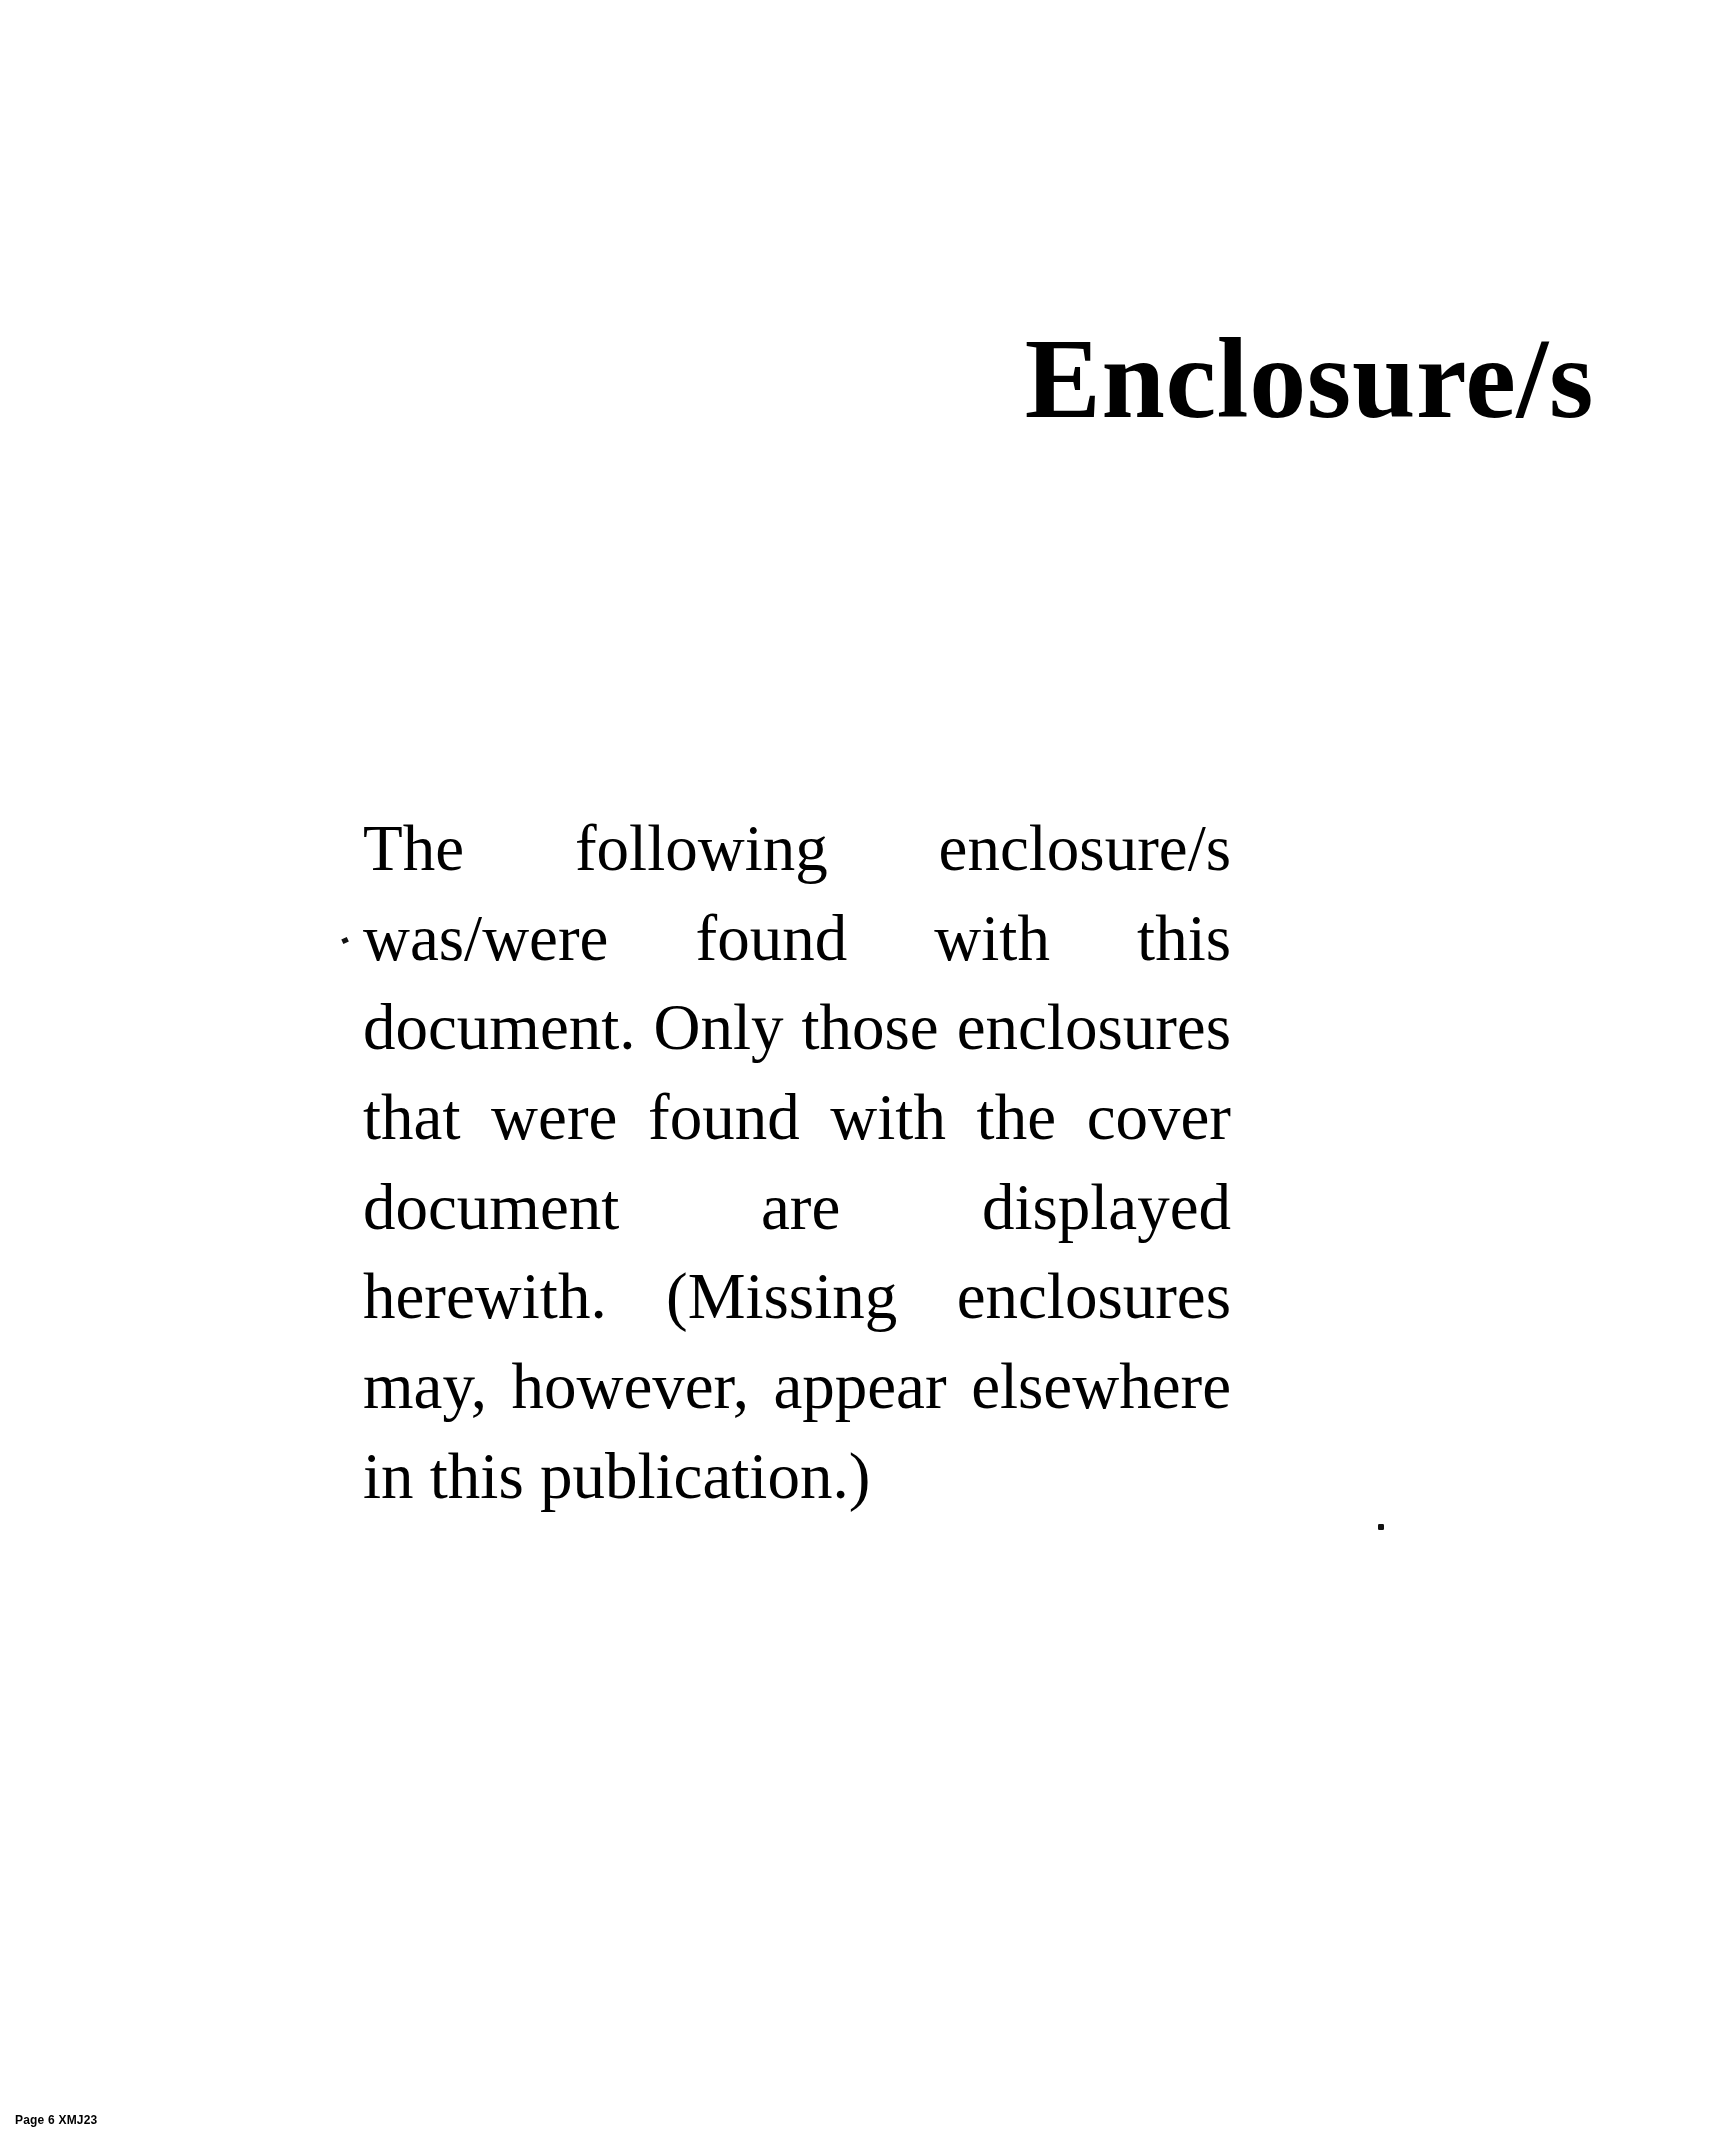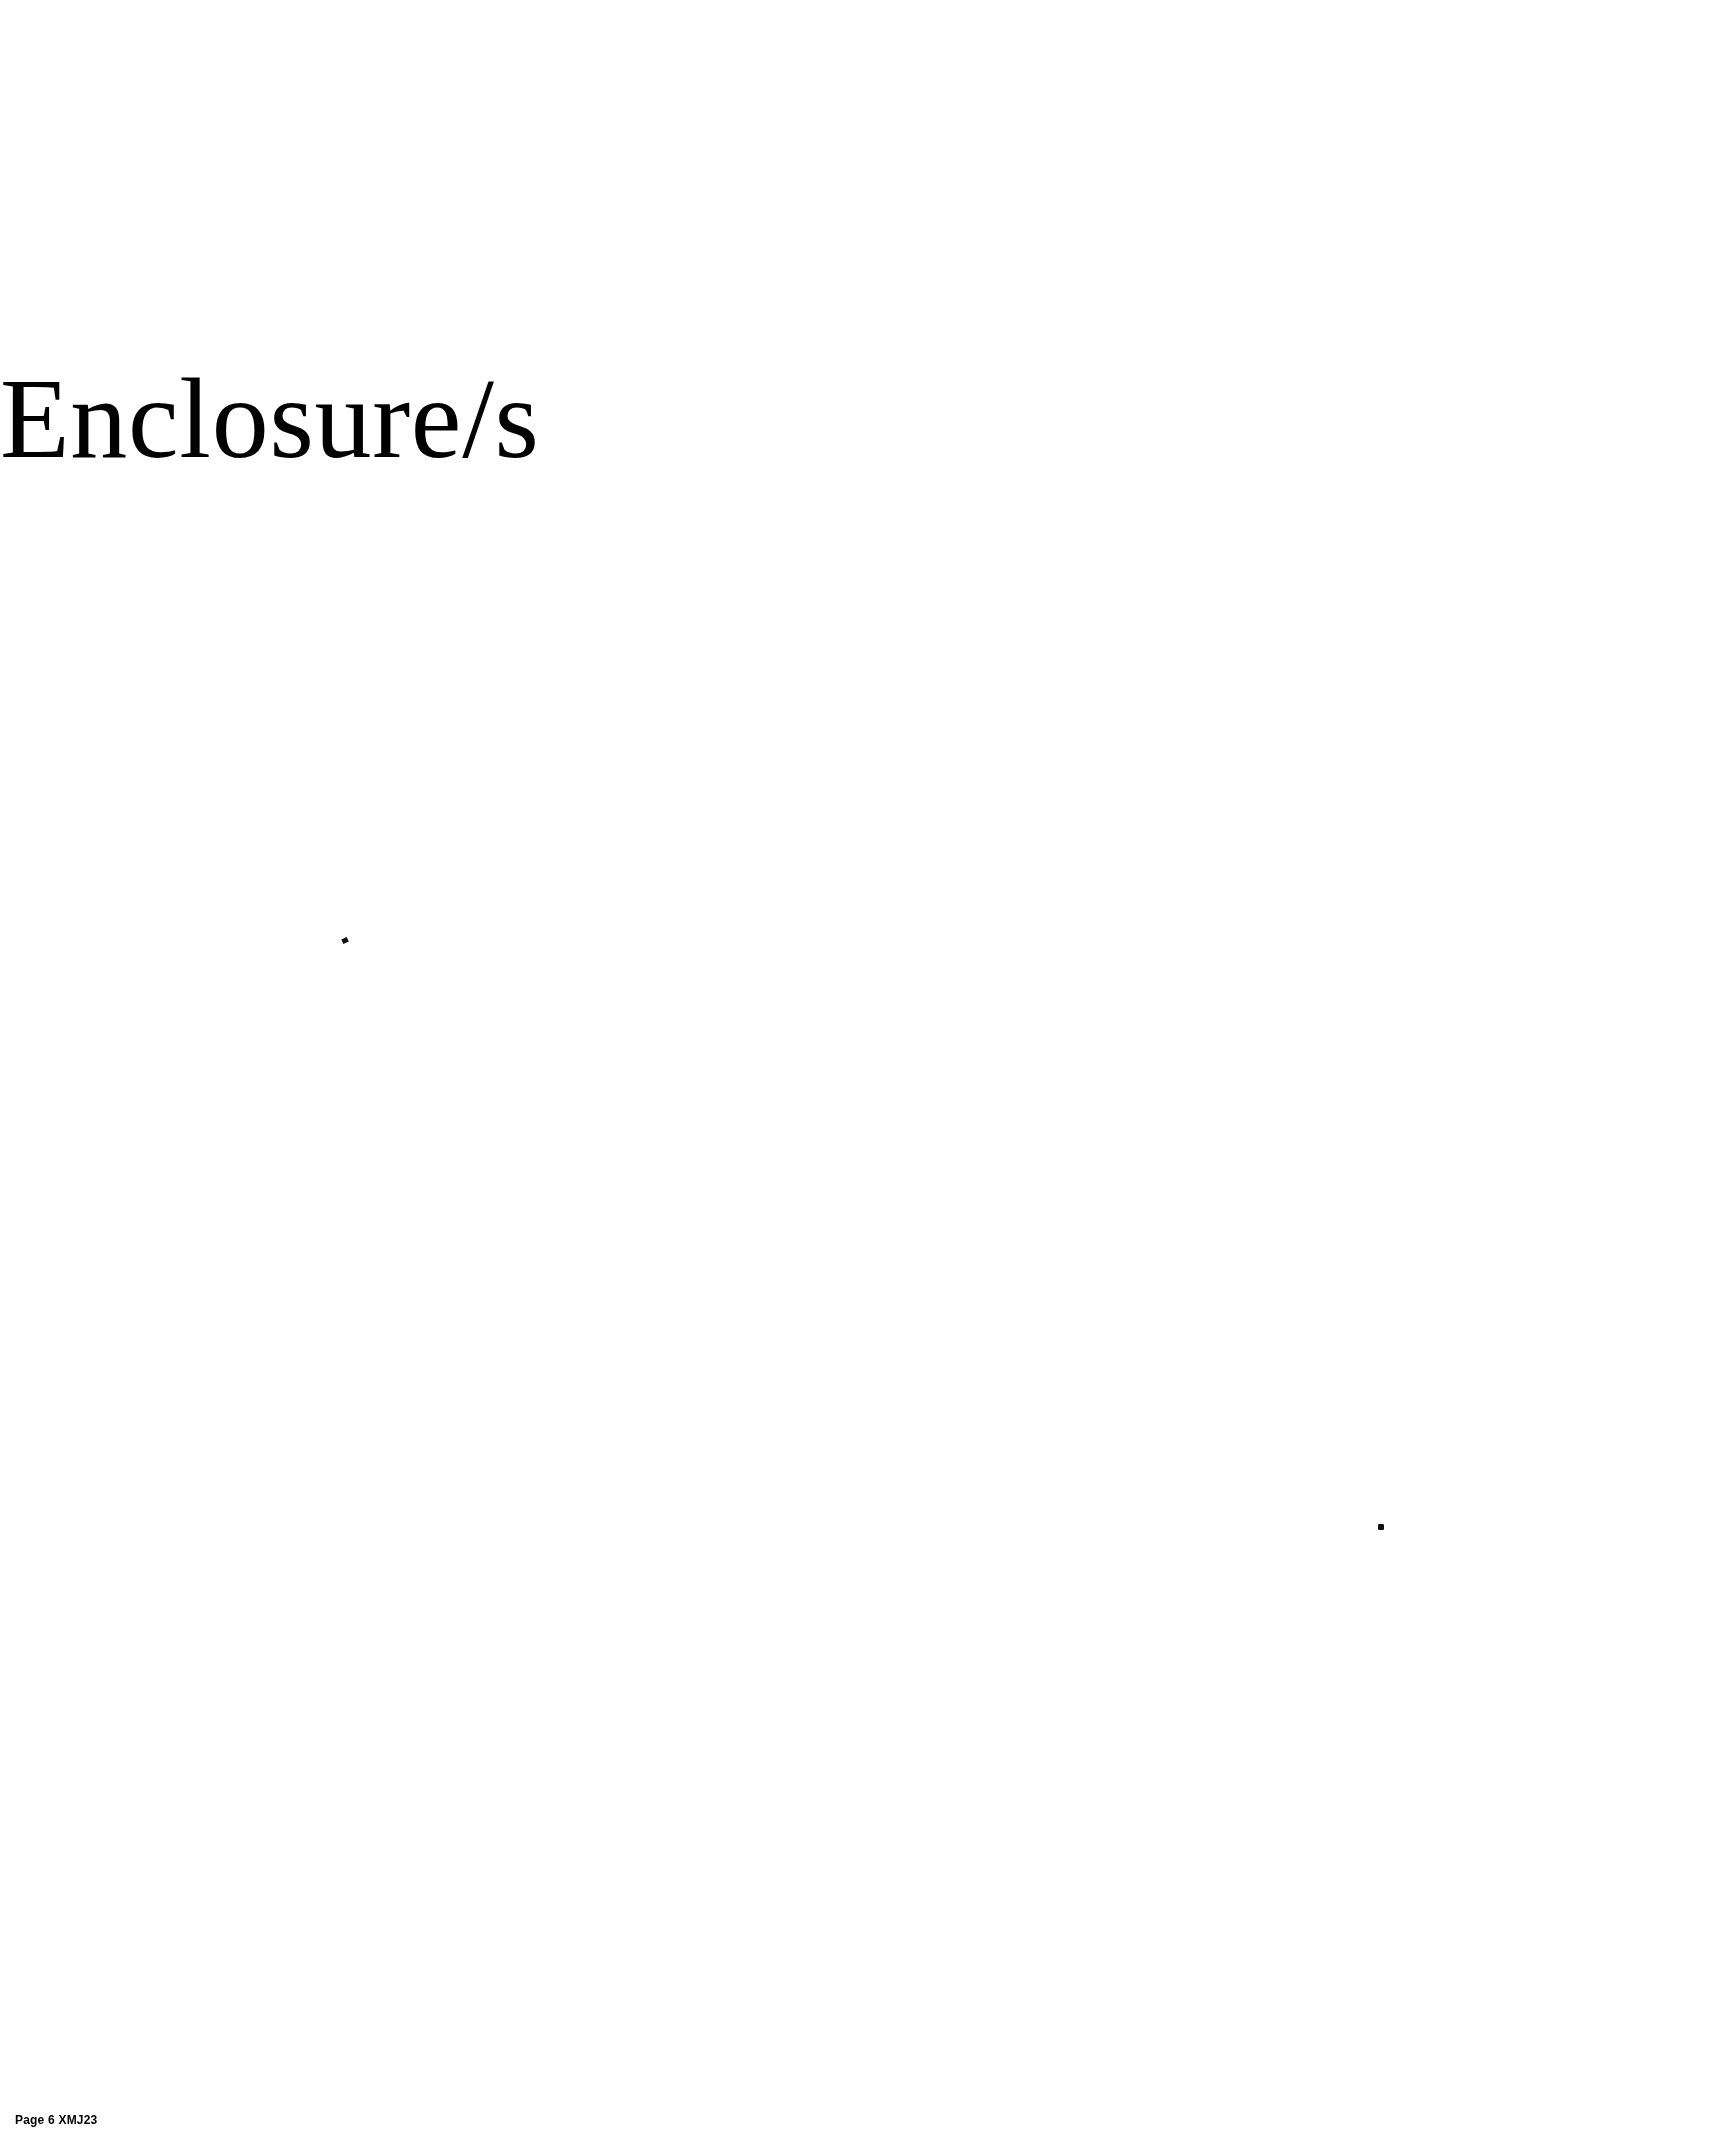--- a/index.html
+++ b/index.html
@@ -18,27 +18,26 @@
     background: #ffffff;
     overflow: hidden;
   }
 
   
   .doc-title {
     position: absolute;
     left: 0;
     top: 316px;
     width: 1594px;
-    text-align: left;
+    text-align: right;
     font-family: "Liberation Serif", serif;
     font-size: 114px;
-    font-weight: 400;
+    font-weight: 700;
     letter-spacing: 0.7px;
     line-height: 1.1;
-    margin-top: 40px;
   }
 
   
   .body-block {
     position: absolute;
     left: 363px;
     top: 804px;
     width: 868px;
   }
   .body-paragraph {
@@ -89,20 +88,23 @@
     width: 6.7px;
   }
 </style>
 </head>
 <body>
 
 <div class="page">
 
   <div class="doc-title">Enclosure/s</div>
 
+  <div class="body-block">
+    <p class="body-paragraph">The following enclosure/s was/were found with this document.   Only those enclosures that were found with the cover document are   displayed herewith. (Missing enclosures may, however, appear elsewhere in this publication.)</p>
+  </div>
 
   <div class="speck speck-left"></div>
   <div class="speck speck-right"></div>
 
   <div class="footer-left">Page 6  XMJ23</div>
 
   <div class="side-note-wrap">
     
   </div>
 

